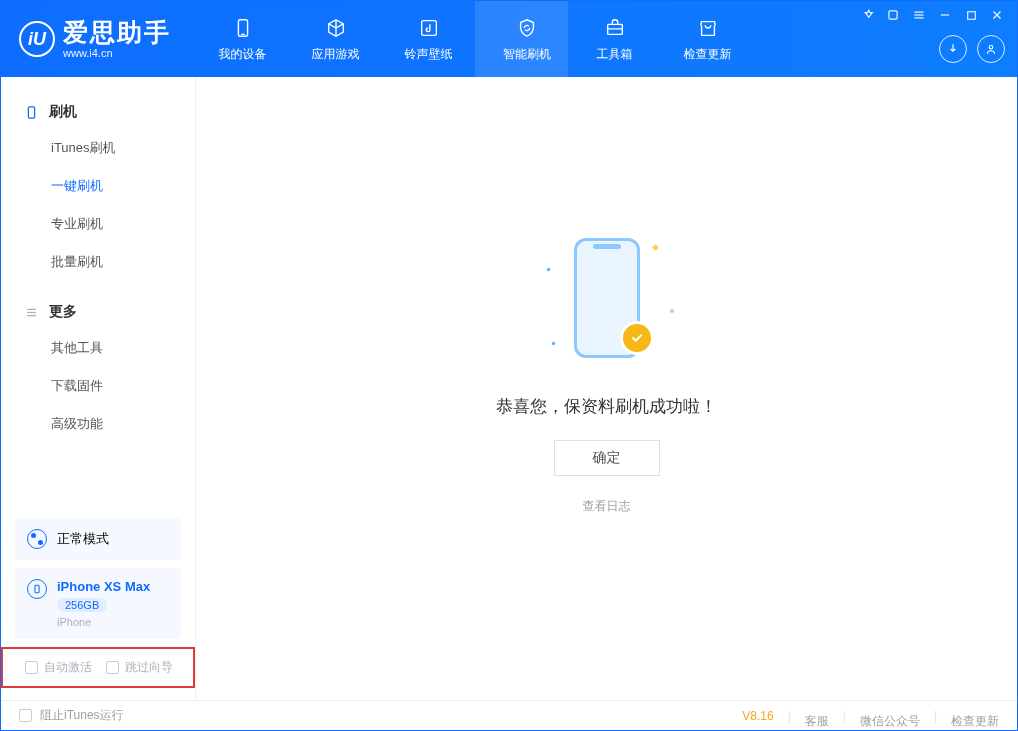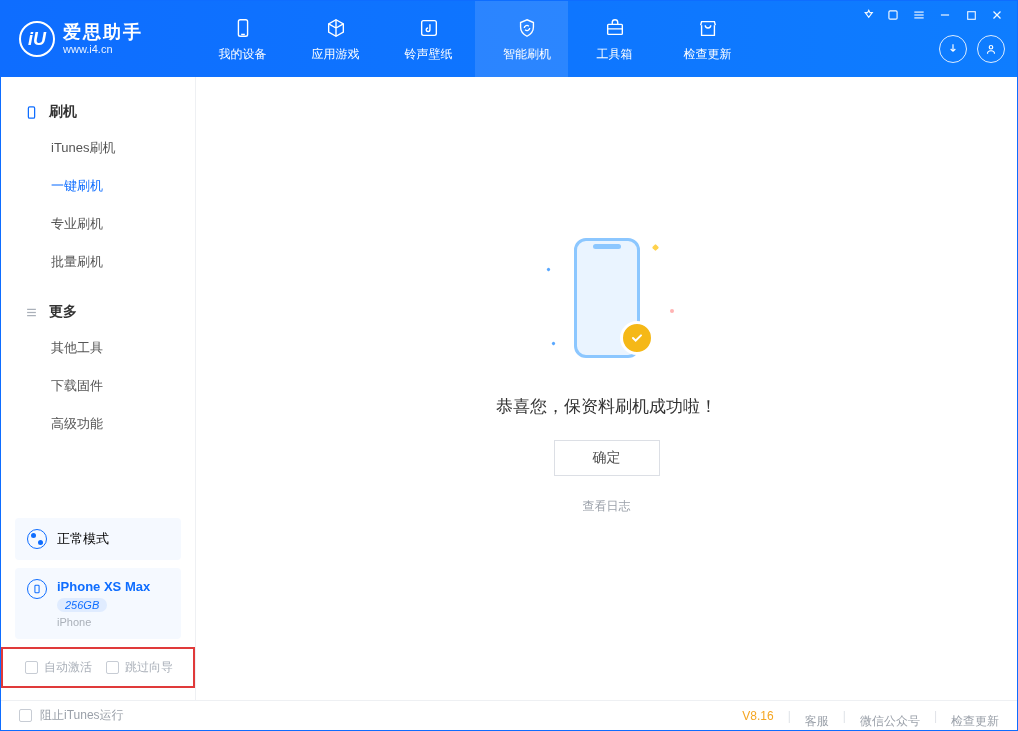--- a/index.html
+++ b/index.html
@@ -25,21 +25,21 @@
   border-radius: 50%;
   display: flex;
   align-items: center;
   justify-content: center;
   font-weight: bold;
   font-size: 18px;
   font-style: italic;
   margin-right: 8px;
 }
 .logo-text { display: flex; flex-direction: column; line-height: 1.2; }
-.logo-text .title { font-size: 18px; font-weight: bold; letter-spacing: 2px; text-align: right; }
+.logo-text .title { font-size: 25px; font-weight: bold; letter-spacing: 2px; text-align: right; }
 .logo-text .url { font-size: 11px; opacity: 0.9; }
 
 .nav-tabs { display: flex; height: 100%; }
 .nav-tab {
   width: 93px;
   display: flex;
   flex-direction: column;
   align-items: center;
   justify-content: center;
   cursor: pointer;
@@ -133,21 +133,20 @@
 .device-info { display: flex; flex-direction: column; gap: 4px; }
 .device-name { color: #0e6dff; font-weight: bold; font-size: 13px; }
 .device-storage {
   background: #e0ecff;
   color: #0e6dff;
   font-size: 11px;
   padding: 1px 8px;
   border-radius: 9px;
   display: inline-block;
   width: fit-content;
-  font-style: italic;
 }
 .device-type { color: #aab0b9; font-size: 11px; }
 
 .checkbox-row {
   border: 2px solid #e03a3a;
   padding: 10px 0;
   display: flex;
   gap: 14px;
   font-size: 12px;
   color: #aab0b9;

